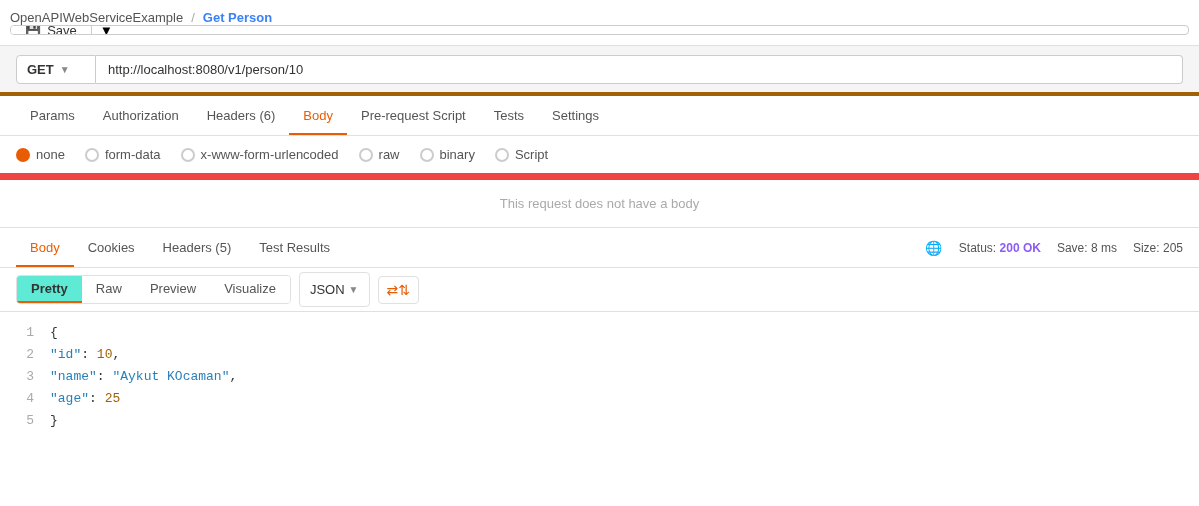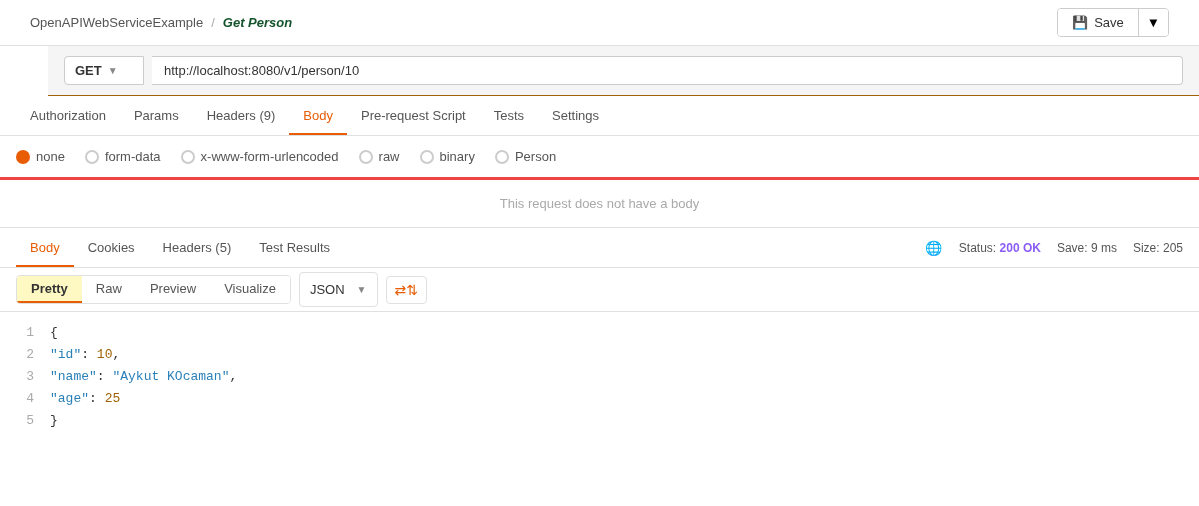--- a/index.html
+++ b/index.html
@@ -1,36 +1,36 @@
 <!DOCTYPE html>
 <html><head>
   <meta charset="utf-8">
   <style>
     * { box-sizing: border-box; margin: 0; padding: 0; }
     body { font-family: -apple-system, BlinkMacSystemFont, 'Segoe UI', sans-serif; font-size: 13px; color: #333; background: #fff; width: 1199px; height: 506px; overflow: hidden; }
 
     
     .top-bar {
-      display: flex; align-items: center; justify-content: space-between;
-      padding: 10px 30px; border-bottom: 1px solid #e0e0e0; background: #fff;
+      display: flex; justify-content: space-between;
+      padding: 10px 10px; border-bottom: 1px solid #e0e0e0; background: #fff;
       height: 46px;
+      flex-direction: column;
     }
     .breadcrumb { display: flex; align-items: center; gap: 8px; font-size: 13px; color: #555; }
     .breadcrumb .sep { color: #aaa; }
-    .breadcrumb .current { font-weight: 600; color: #14532d; font-style: italic; }
+    .breadcrumb .current { font-weight: 600; color: #3b82f6; }
     .save-btn-group { display: flex; align-items: center; border: 1px solid #ccc; border-radius: 4px; overflow: hidden; }
     .save-btn { display: flex; align-items: center; gap: 6px; padding: 6px 14px; background: #fff; border: none; cursor: pointer; font-size: 13px; color: #333; }
     .save-btn-arrow { padding: 6px 8px; background: #fff; border: none; border-left: 1px solid #ccc; cursor: pointer; }
 
     
     .url-bar {
-      display: flex; align-items: center; gap: 8px;
-      padding: 10px 16px; background: #f5f5f5; border-bottom: 1px solid #a16207;
+      display: flex; align-items: center; gap: 0;
+      padding: 10px 16px; background: #f5f5f5; border-bottom: 4px solid #a16207;
       height: 50px;
-      margin-left: 48px;
     }
     .method-select {
       display: flex; align-items: center; gap: 6px;
       padding: 6px 10px; background: #fff; border: 1px solid #ccc; border-radius: 4px 0 0 4px;
       cursor: pointer; font-weight: 600; color: #333; font-size: 13px; min-width: 80px;
     }
     .method-select .chevron { color: #888; font-size: 10px; }
     .url-input {
       flex: 1; padding: 6px 12px; border: 1px solid #ccc; border-left: none; border-radius: 0 4px 4px 0;
       font-size: 13px; color: #333; background: #fff; outline: none;
@@ -44,21 +44,21 @@
     }
     .tab {
       padding: 10px 14px; font-size: 13px; color: #555; cursor: pointer;
       border-bottom: 2px solid transparent; margin-bottom: -1px;
     }
     .tab.active { color: #e85d04; border-bottom: 2px solid #e85d04; }
 
     
     .body-options {
       display: flex; align-items: center; gap: 20px;
-      padding: 12px 16px; border-bottom: 3px solid #ef4444; background: #fff;
+      padding: 12px 16px; border-bottom: 7px solid #ef4444; background: #fff;
       height: 44px;
     }
     .radio-option { display: flex; align-items: center; gap: 6px; cursor: pointer; font-size: 13px; color: #555; }
     .radio-dot {
       width: 14px; height: 14px; border-radius: 50%; border: 2px solid #ccc;
       background: #fff; flex-shrink: 0;
     }
     .radio-dot.selected { background: #e85d04; border-color: #e85d04; }
 
     
@@ -85,23 +85,23 @@
     
     .format-bar {
       display: flex; align-items: center; gap: 8px;
       padding: 8px 16px; background: #fff; border-bottom: 1px solid #e0e0e0;
       height: 44px;
     }
     .format-tabs { display: flex; border: 1px solid #e0e0e0; border-radius: 4px; overflow: hidden; }
     .ftab {
       padding: 5px 14px; font-size: 13px; cursor: pointer; color: #555; background: #fff;
     }
-    .ftab.active { background: #fef9c3; font-weight: 600; color: #333; border-bottom: 2px solid #e85d04; }
+    .ftab.active { background: #5eead4; font-weight: 600; color: #333; border-bottom: 2px solid #e85d04; }
     .json-select {
-      display: flex; align-items: center; gap: 12px;
+      display: flex; align-items: center; gap: 4px;
       padding: 9px 10px; border: 1px solid #e0e0e0; border-radius: 4px;
       cursor: pointer; font-size: 13px; color: #333; background: #fff;
     }
     .wrap-btn {
       display: flex; align-items: center; padding: 5px 8px;
       border: 1px solid #e0e0e0; border-radius: 4px; cursor: pointer;
       color: #e85d04;
     }
 
     
@@ -139,23 +139,23 @@
 
 <div class="url-bar">
   <div class="method-select">
     <span>GET</span>
     <span class="chevron">▼</span>
   </div>
   <input class="url-input" type="text" value="http://localhost:8080/v1/person/10" style="">
 </div>
 
 <div class="tabs-row">
+  <div class="tab">Params</div>
   <div class="tab">Authorization</div>
-  <div class="tab">Params</div>
-  <div class="tab">Headers (9)</div>
+  <div class="tab">Headers (6)</div>
   <div class="tab active">Body</div>
   <div class="tab">Pre-request Script</div>
   <div class="tab">Tests</div>
   <div class="tab">Settings</div>
 </div>
 
 <div class="body-options">
   <label class="radio-option">
     <div class="radio-dot selected"></div>
     <span>none</span>
@@ -171,21 +171,21 @@
   <label class="radio-option">
     <div class="radio-dot"></div>
     <span>raw</span>
   </label>
   <label class="radio-option">
     <div class="radio-dot"></div>
     <span>binary</span>
   </label>
   <label class="radio-option">
     <div class="radio-dot"></div>
-    <span>Person</span>
+    <span>Script</span>
   </label>
 </div>
 
 <div class="no-body">
   <span>This request does not have a body</span>
 </div>
 
 <div class="response-tabs-row">
   <div class="response-tabs">
     <div class="rtab active">Body</div>
@@ -194,21 +194,21 @@
     <div class="rtab">Test Results</div>
   </div>
   <div class="response-meta">
     <span style="color:#888;font-size:14px;">🌐</span>
     <span>
       <span>Status:</span>
       <span class="status-ok">200 OK</span>
     </span>
     <span>
       <span>Save:</span>
-      <span>9 ms</span>
+      <span>8 ms</span>
     </span>
     <span>
       <span>Size:</span>
       <span>205</span>
     </span>
   </div>
 </div>
 
 <div class="format-bar">
   <div class="format-tabs">

